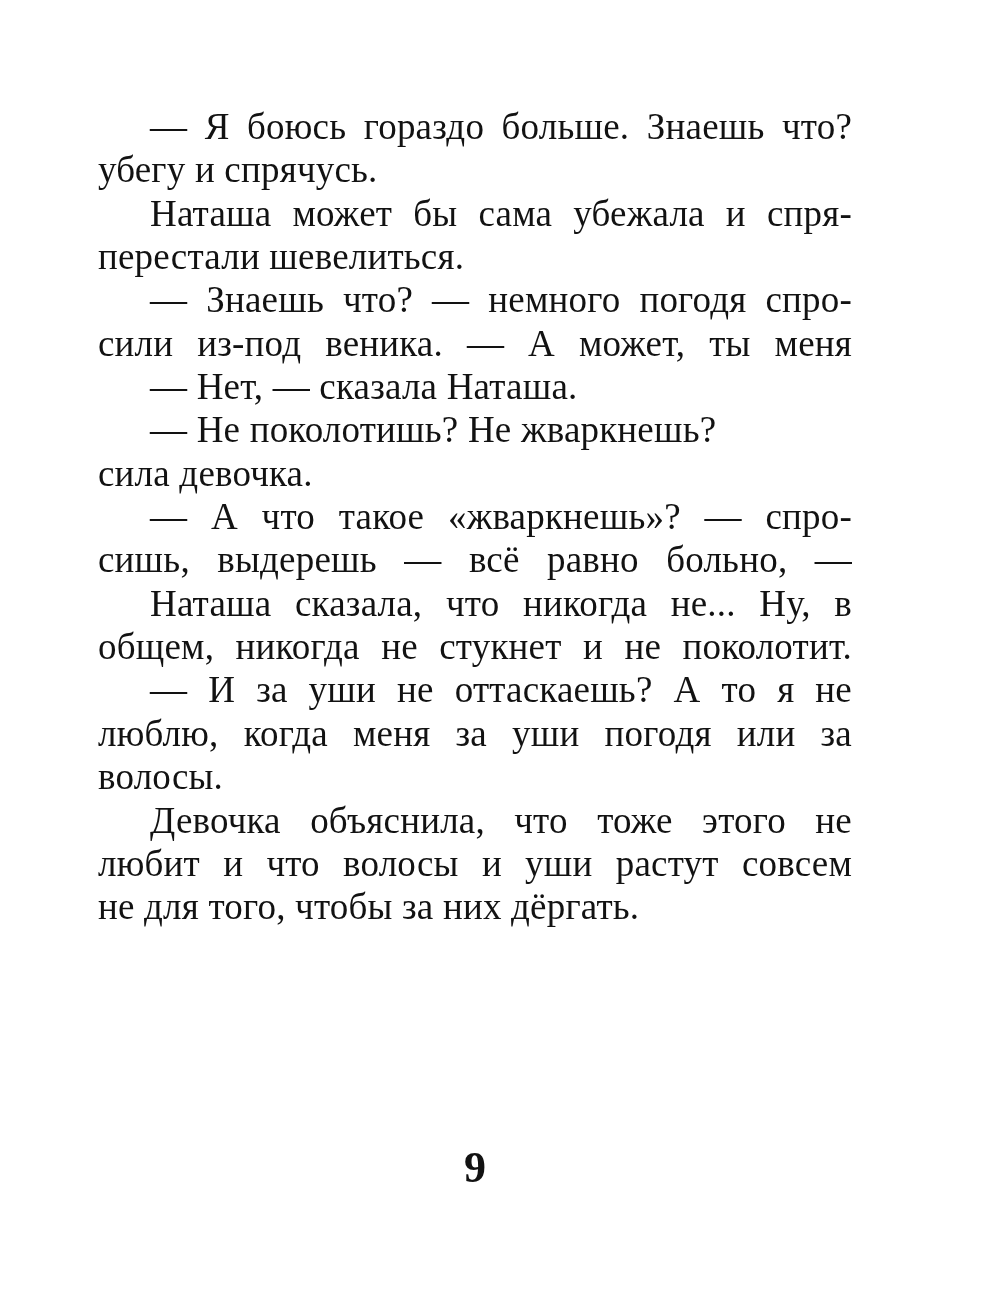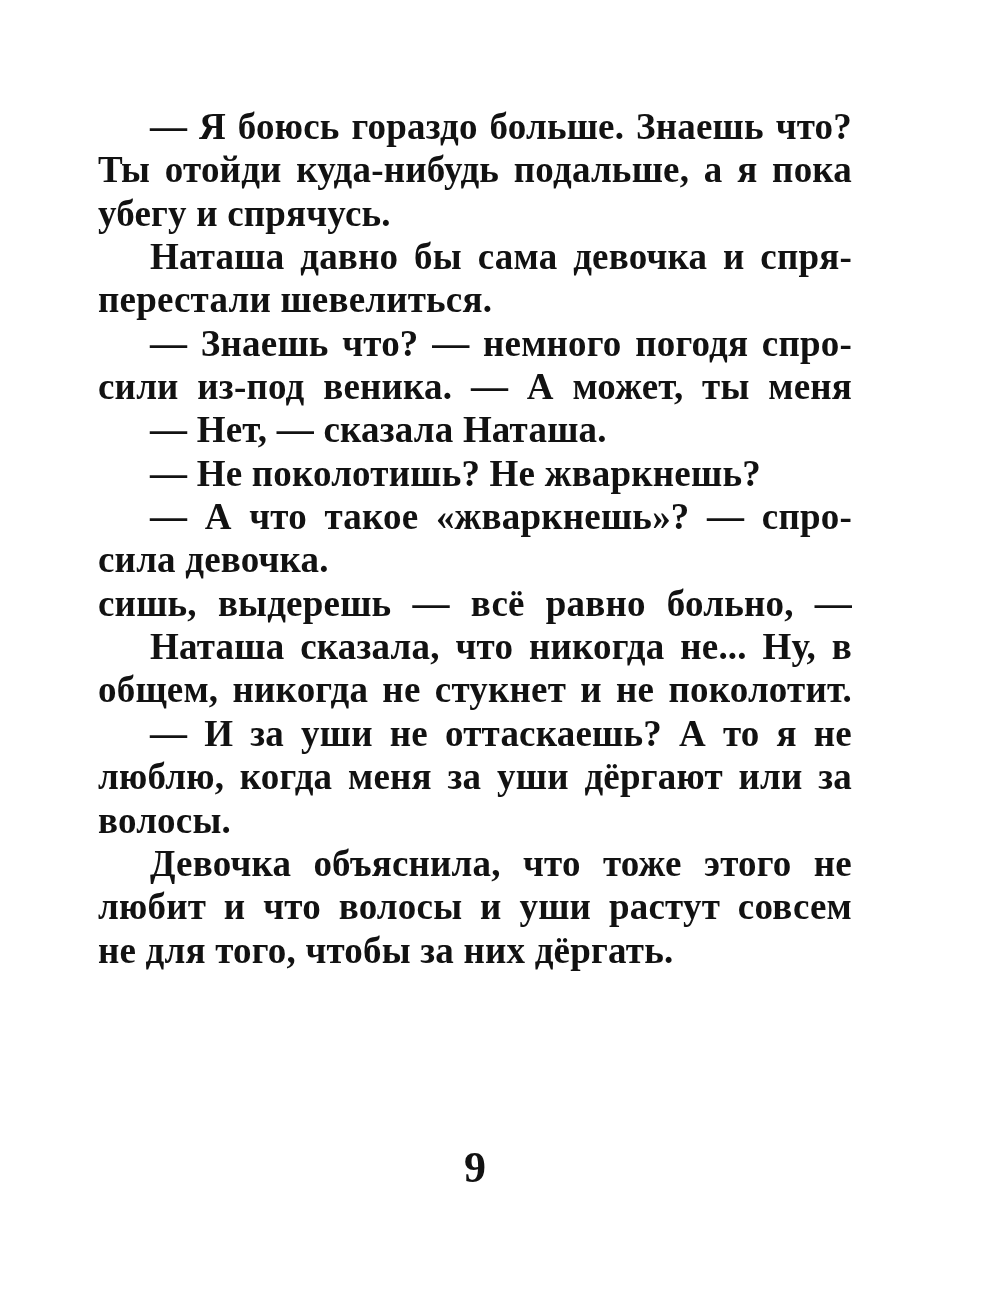--- a/index.html
+++ b/index.html
@@ -21,21 +21,20 @@
     left: 98px;
     top: 105px;
     width: 754px;
   }
   .line {
     height: 43.35px;
     line-height: 43.35px;
     font-size: 37px;
     white-space: nowrap;
     letter-spacing: 0.2px;
-    font-weight: bold;
   }
   .line.fill {
     white-space: normal;
     text-align: justify;
     text-align-last: justify;
   }
   .line.indent {
     padding-left: 52px;
   }
   .page-number {
@@ -48,34 +47,33 @@
     line-height: 44px;
     font-weight: bold;
   }
 </style>
 </head>
 <body>
 
 <div class="page">
   <div class="text-block">
       <div class="line fill indent">— Я боюсь гораздо больше. Знаешь что?</div>
-      <div class="line fill">Ты отойди куда-нибудь подальше, а я пока</div>
       <div class="line">убегу и спрячусь.</div>
-      <div class="line fill indent">Наташа давно бы сама девочка и спря-</div>
+      <div class="line fill indent">Наташа может бы сама убежала и спря-</div>
       <div class="line">перестали шевелиться.</div>
       <div class="line fill indent">— Знаешь что? — немного погодя спро-</div>
       <div class="line fill">сили из-под веника. — А может, ты меня</div>
       <div class="line indent">— Нет, — сказала Наташа.</div>
       <div class="line indent">— Не поколотишь? Не жваркнешь?</div>
+      <div class="line">сила девочка.</div>
       <div class="line fill indent">— А что такое «жваркнешь»? — спро-</div>
-      <div class="line">сила девочка.</div>
       <div class="line fill">сишь, выдерешь — всё равно больно, —</div>
       <div class="line fill indent">Наташа сказала, что никогда не... Ну, в</div>
       <div class="line fill">общем, никогда не стукнет и не поколотит.</div>
       <div class="line fill indent">— И за уши не оттаскаешь? А то я не</div>
-      <div class="line fill">люблю, когда меня за уши дёргают или за</div>
+      <div class="line fill">люблю, когда меня за уши погодя или за</div>
       <div class="line">волосы.</div>
       <div class="line fill indent">Девочка объяснила, что тоже этого не</div>
       <div class="line fill">любит и что волосы и уши растут совсем</div>
       <div class="line">не для того, чтобы за них дёргать.</div>
     </div>
   <div class="page-number">9</div>
 </div>
 
 </body></html>

